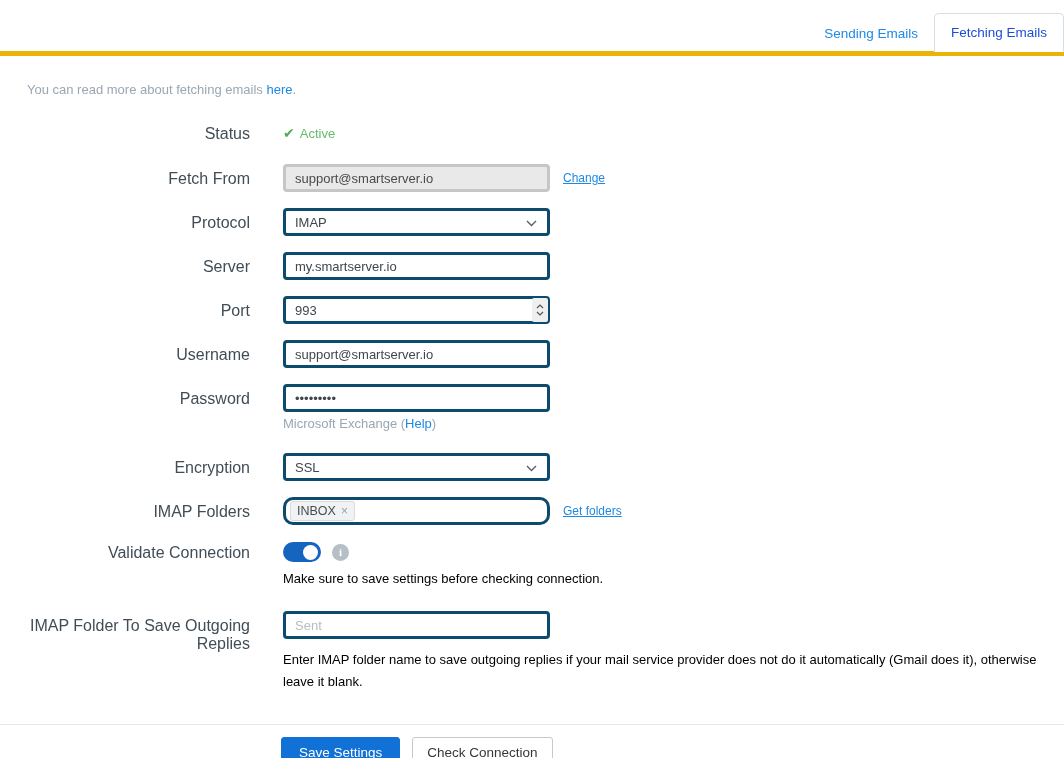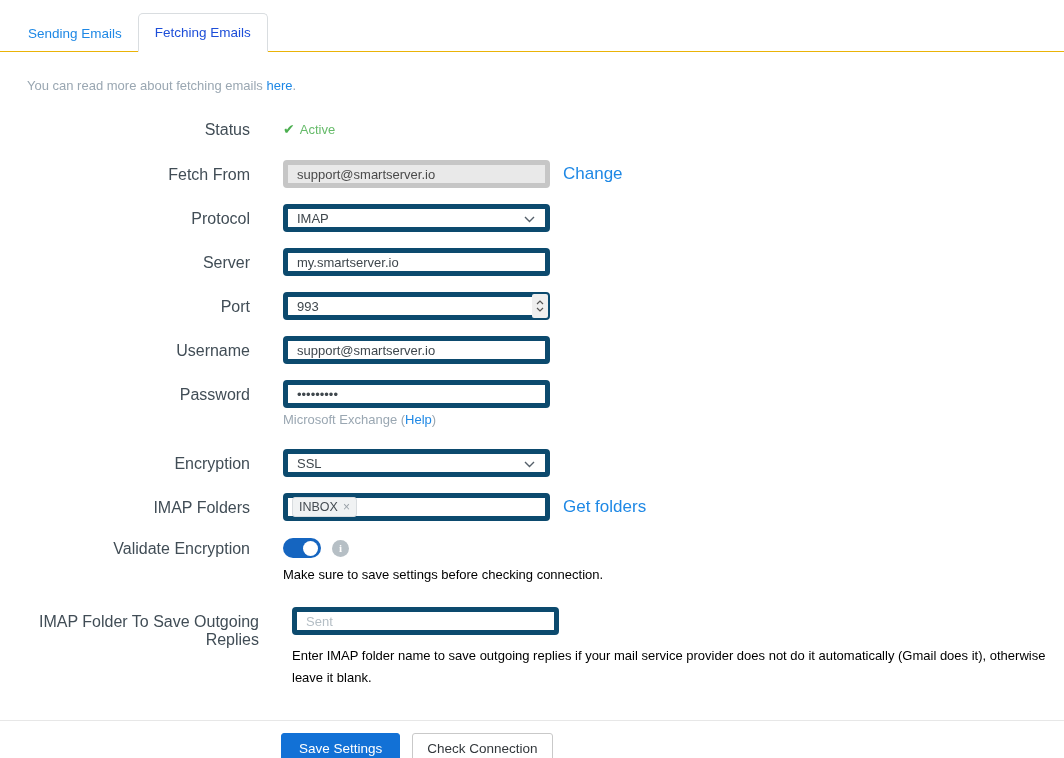--- a/index.html
+++ b/index.html
@@ -5,21 +5,21 @@
   * { box-sizing: border-box; margin: 0; padding: 0; }
   html, body { background: #ffffff; }
   body {
     width: 1064px; height: 758px; overflow: hidden;
     font-family: "Liberation Sans", "DejaVu Sans", sans-serif;
     font-size: 13px; color: #414d56;
   }
   a { text-decoration: none; color: #1e88e5; cursor: pointer; }
 
   
-  .tabbar { padding: 13px 0 0 12px; border-bottom: 1px solid #eab308; display: flex; align-items: flex-end; }
+  .tabbar { padding: 13px 0 0 12px; border-bottom: 5px solid #eab308; display: flex; align-items: flex-end; justify-content: flex-end; }
   .tab { padding: 11px 16px; font-size: 13.5px; margin-bottom: -1px; cursor: pointer; }
   .tab.inactive { color: #1e88e5; }
   .tab.active {
     color: #1d4ed8; background: #fff;
     border: 1px solid #d9dde0; border-bottom: 1px solid #ffffff;
     border-radius: 5px 5px 0 0;
   }
 
   
   .intro { margin: 26px 27px 26px 27px; color: #9aa7b2; }
@@ -32,45 +32,45 @@
   }
   .ctl { margin-left: 33px; }
   .row-status { margin-bottom: 21px; }
   .row-status .lbl, .row-toggle .lbl { padding-top: 2px; }
 
   .status-val { color: #66bb6a; padding-top: 2px; }
   .check-icon { color: #4caf50; font-size: 14px; margin-right: 5px; }
 
   input.txt, .selectbox, .tagsbox {
     width: 267px; height: 28px;
-    border: 5px solid #0c4a6e; border-radius: 4px;
+    border: 3px solid #0c4a6e; border-radius: 4px;
     background: #fff; color: #3f474d; font-size: 13px;
     font-family: "Liberation Sans", "DejaVu Sans", sans-serif;
     padding: 5px 9px; outline: none;
   }
   input.txt::placeholder { color: #b4bec5; }
   input.txt:disabled, input.txt.disabled { background: #e9e9e9; border-color: #c6c6c6; color: #4a4a4a; }
 
-  .inline-link { margin-left: 13px; line-height: 28px; font-size: 17px; }
+  .inline-link { margin-left: 13px; line-height: 28px; font-size: 12px; text-decoration: underline; }
 
   .selectbox { position: relative; display: flex; align-items: center; cursor: pointer; }
   .selectbox .sel-val { flex: 1; }
   .chev { color: #55606a; flex-shrink: 0; margin-right: 1px; }
 
   .port-wrap { position: relative; width: 267px; }
   .port-wrap input { padding-right: 26px; }
   .stepper {
     position: absolute; top: 2px; right: 2px; bottom: 2px; width: 16px;
     background: #efefef; border-radius: 2px;
     display: flex; flex-direction: column; align-items: center; justify-content: center;
     cursor: pointer;
   }
   .stepper svg { display: block; }
 
-  .tagsbox { padding: 2px 4px; display: flex; align-items: center; }
+  .tagsbox { padding: 2px 4px; display: flex; align-items: center; border-radius: 10px; }
   .tag {
     background: #f0f2f3; border: 1px solid #d8dcdf; border-radius: 3px;
     padding: 2px 6px; font-size: 12.5px; color: #454c52;
     display: inline-flex; align-items: center; gap: 5px;
   }
   .tag .x { color: #9aa2a8; font-size: 12px; cursor: pointer; }
 
   .note { color: #000000; font-size: 13px; margin-top: 9px; }
   .note-row { margin-top: -6px; }
   .help-wide { max-width: 778px; line-height: 22px; margin-top: 10px; }
@@ -210,33 +210,33 @@
         <span class="tag">
           <span>INBOX</span>
           <span class="x">×</span>
         </span>
       </div>
       <a class="inline-link">Get folders</a>
     </div>
   </div>
 
   <div class="form-row row-toggle" style="margin-bottom:25px;">
-    <div class="lbl">Validate Encryption</div>
+    <div class="lbl">Validate Connection</div>
     <div class="ctl">
       <div class="toggle-line">
         <div class="toggle">
           <div class="knob"></div>
         </div>
         <span class="info-icon">i</span>
       </div>
       <div class="note">Make sure to save settings before checking connection.</div>
     </div>
   </div>
 
-  <div class="form-row" style="margin-bottom:8px;padding-left:9px;">
+  <div class="form-row" style="margin-bottom:8px;">
     <div class="lbl">IMAP Folder To Save Outgoing Replies</div>
     <div class="ctl">
       <input class="txt" placeholder="Sent" style="">
       <div class="note help-wide">Enter IMAP folder name to save outgoing replies if your mail service provider does not do it automatically (Gmail does it), otherwise leave it blank.</div>
     </div>
   </div>
 
 </div>
 
 <div class="footer">

